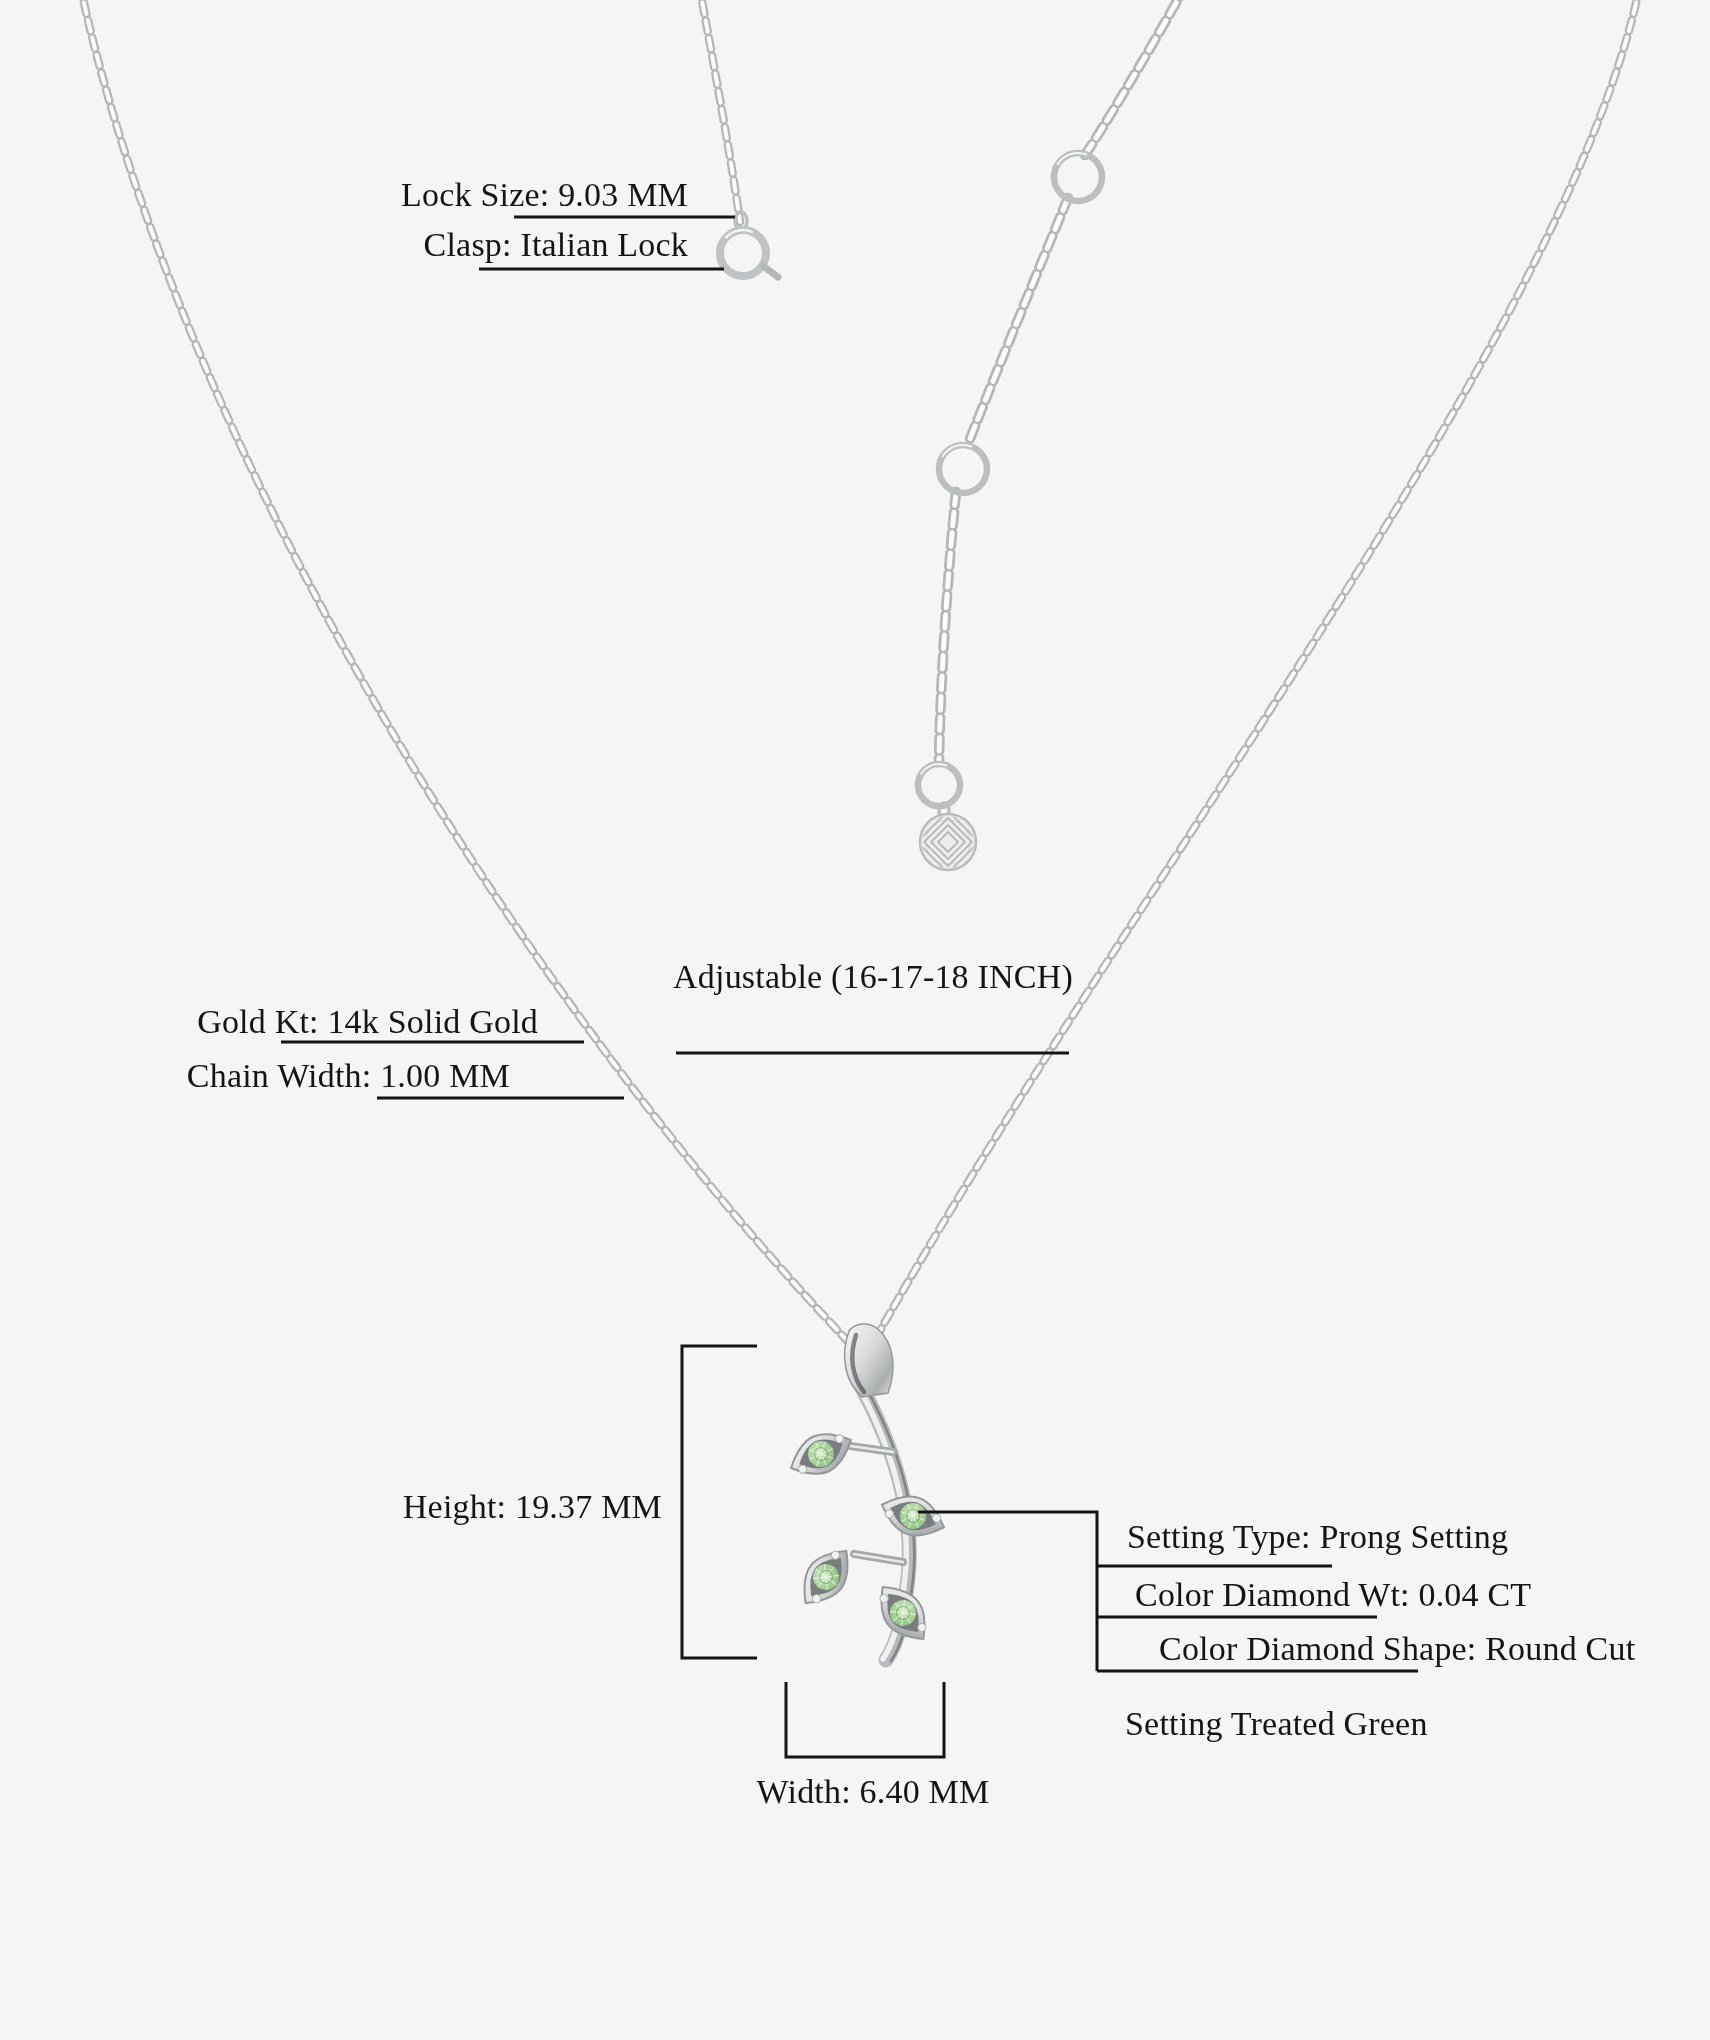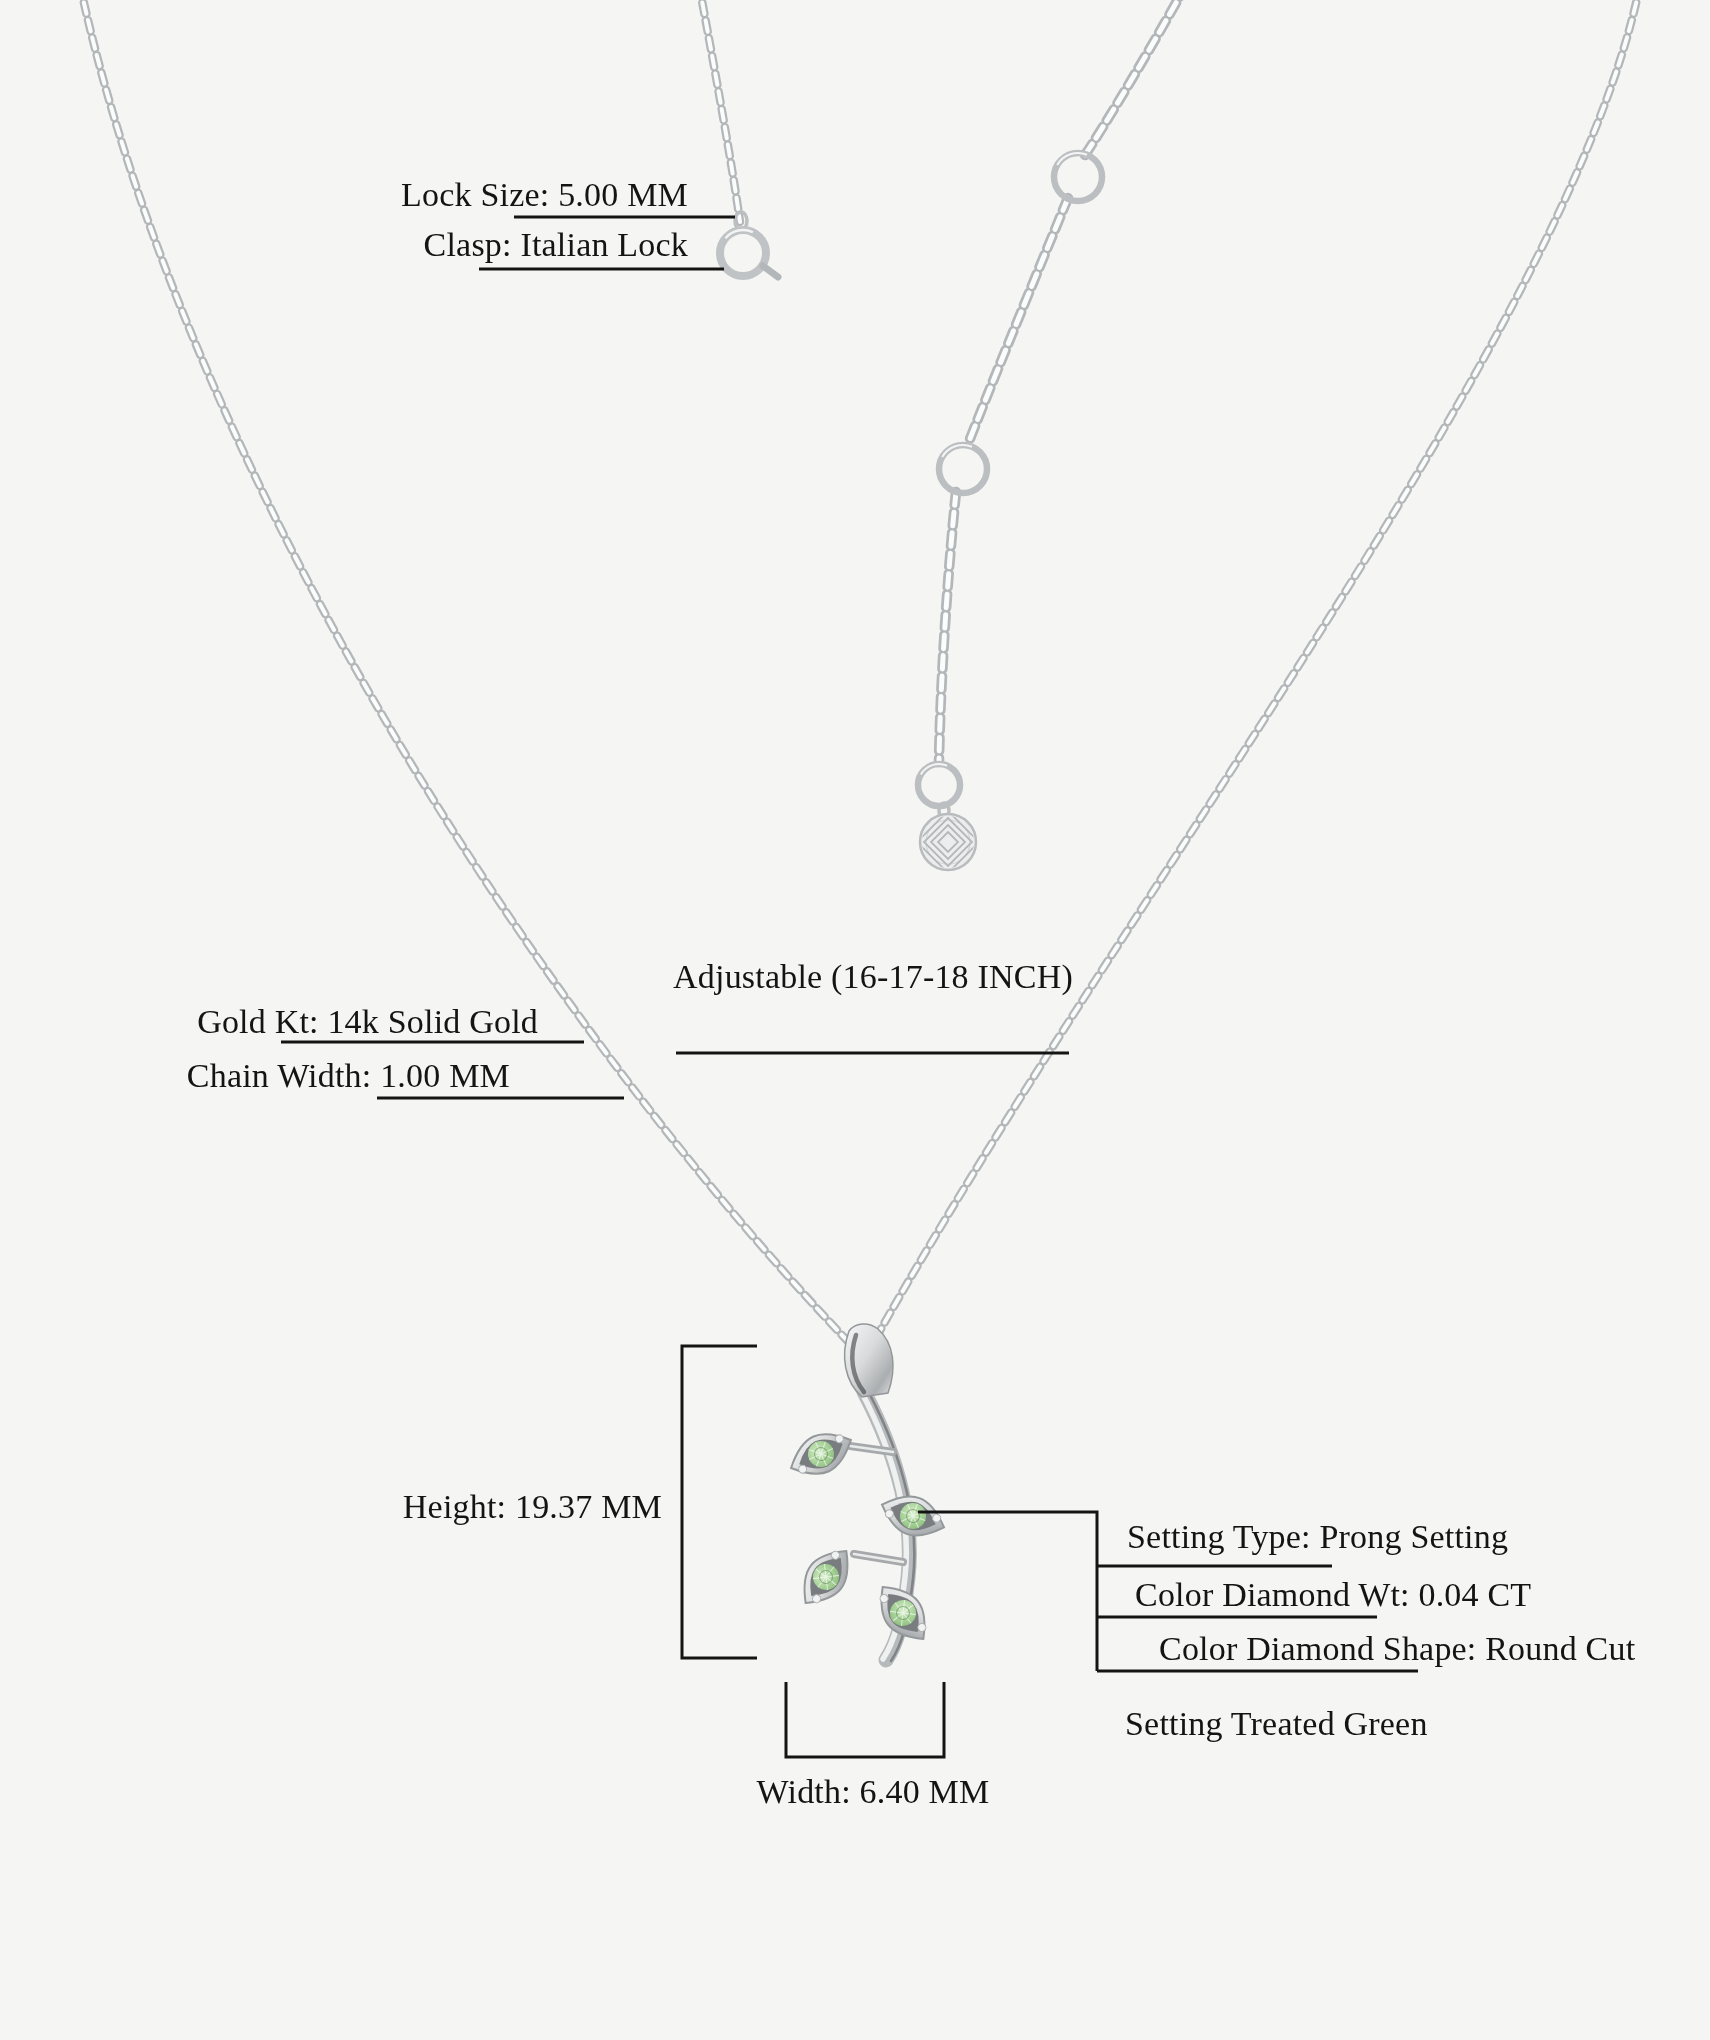--- a/index.html
+++ b/index.html
@@ -189,21 +189,21 @@
       <path class="dim" d="M 676 1053 H 1069"></path>
       <path class="dim" d="M 757 1346 H 682 V 1658 H 757"></path>
       <path class="dim" d="M 786 1682 V 1757 H 944 V 1682"></path>
       <path class="dim" d="M 918 1512 H 1097 V 1671"></path>
       <path class="dim" d="M 1097 1566 H 1332"></path>
       <path class="dim" d="M 1097 1617 H 1377"></path>
       <path class="dim" d="M 1097 1671 H 1418"></path>
     </g>
   </svg>
 
-  <div class="label right" style="top:175px;  right:1022px;">Lock Size: 5.00 MM</div>
+  <div class="label right" style="top:175px;  right:1022px;">Lock Size: 9.03 MM</div>
   <div class="label right" style="top:225px;  right:1022px;text-align:center;">Clasp: Italian Lock</div>
 
   <div class="label center" style="top:957px;  left:573px; width:600px;">Adjustable (16-17-18 INCH)</div>
 
   <div class="label right" style="top:1002px; right:1172px;">Gold Kt: 14k Solid Gold</div>
   <div class="label right" style="top:1056px; right:1200px;">Chain Width: 1.00 MM</div>
 
   <div class="label right" style="top:1487px; right:1048px;">Height: 19.37 MM</div>
 
   <div class="label" style="top:1517px; left:1127px;">Setting Type: Prong Setting</div>

